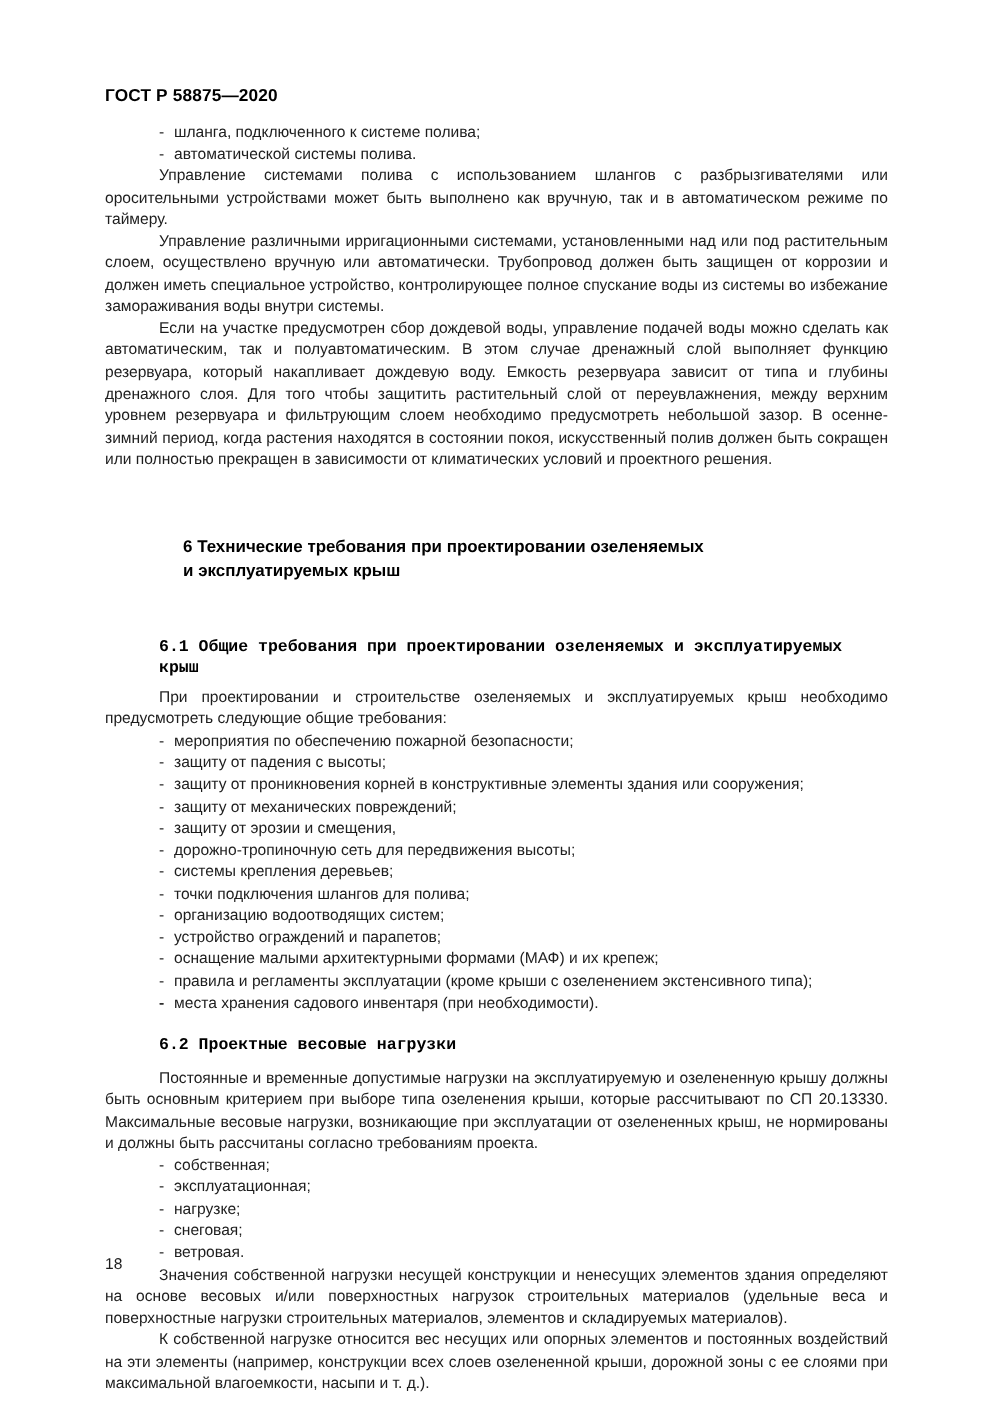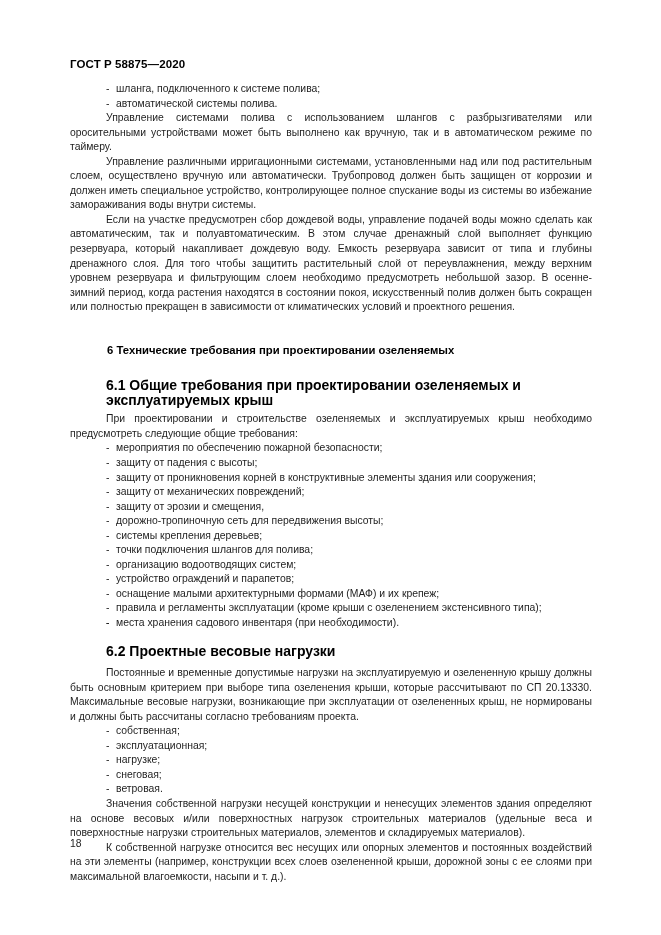--- a/index.html
+++ b/index.html
@@ -76,38 +76,39 @@
   }
   ul.dash-list > li .dash {
     position: absolute;
     left: 36px;
     top: 0;
     color: #1d1d1d;
   }
 
   
   .section-heading {
-    margin: 1px;
+    margin: 16px;
     padding: 0;
     font-size: 11.3px;
     font-weight: bold;
     line-height: 16.5px;
     color: #000000;
     text-indent: 0;
     padding-left: 36px;
   }
   .section-heading .line { display: block; }
 
   .sub-heading {
     margin: 0;
     padding: 0 0 0 36px;
-    font-size: 14px;
+    font-size: 11px;
     font-weight: bold;
     line-height: 14.55px;
     color: #000000;
+    font-family: Liberation Mono, monospace;
   }
 
   .gap-xl { height: 26px; }
   .gap-lg { height: 19px; }
   .gap-md { height: 13px; }
   .gap-sm { height: 8px; }
   .gap-xs { height: 5px; }
 
   
   .page-number {
@@ -141,20 +142,21 @@
     <div class="para-block">
       <p class="body-text">Управление системами полива с использованием шлангов с разбрызгивателями или оросительными устройствами может быть выполнено как вручную, так и в автоматическом режиме по таймеру.</p>
       <p class="body-text">Управление различными ирригационными системами, установленными над или под растительным слоем, осуществлено вручную или автоматически. Трубопровод должен быть защищен от коррозии и должен иметь специальное устройство, контролирующее полное спускание воды из системы во избежание замораживания воды внутри системы.</p>
       <p class="body-text">Если на участке предусмотрен сбор дождевой воды, управление подачей воды можно сделать как автоматическим, так и полуавтоматическим. В этом случае дренажный слой выполняет функцию резервуара, который накапливает дождевую воду. Емкость резервуара зависит от типа и глубины дренажного слоя. Для того чтобы защитить растительный слой от переувлажнения, между верхним уровнем резервуара и фильтрующим слоем необходимо предусмотреть небольшой зазор. В осенне-зимний период, когда растения находятся в состоянии покоя, искусственный полив должен быть сокращен или полностью прекращен в зависимости от климатических условий и проектного решения.</p>
     </div>
 
     <div class="gap-xl"></div>
 
     <div class="section-heading">
       <span class="line">6 Технические требования при проектировании озеленяемых</span>
+      <span class="line">и эксплуатируемых крыш</span>
     </div>
 
     <div class="gap-lg"></div>
 
     <div class="sub-heading">6.1 Общие требования при проектировании озеленяемых и эксплуатируемых крыш</div>
 
     <div class="gap-xs"></div>
 
     <p class="body-text">При проектировании и строительстве озеленяемых и эксплуатируемых крыш необходимо предусмотреть следующие общие требования:</p>
 

